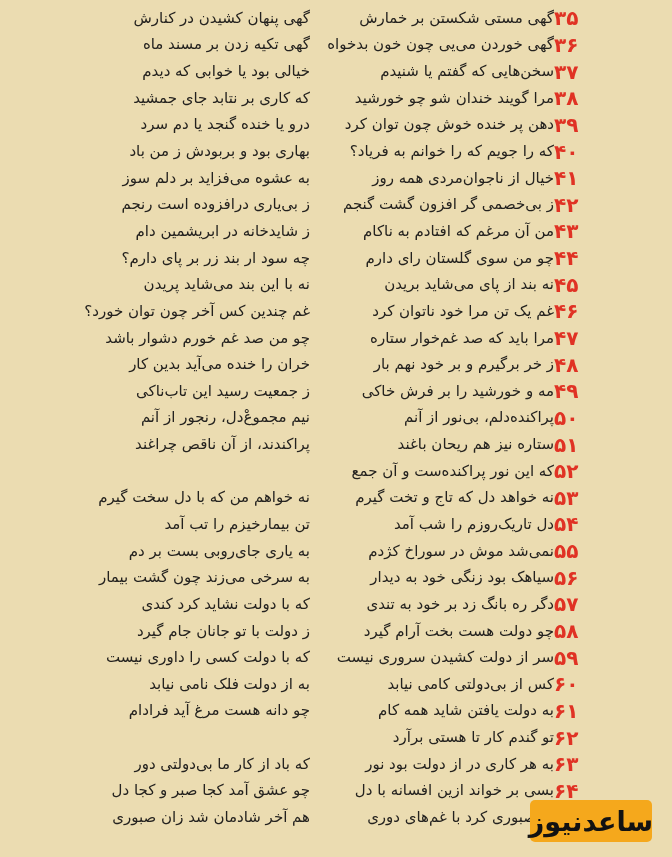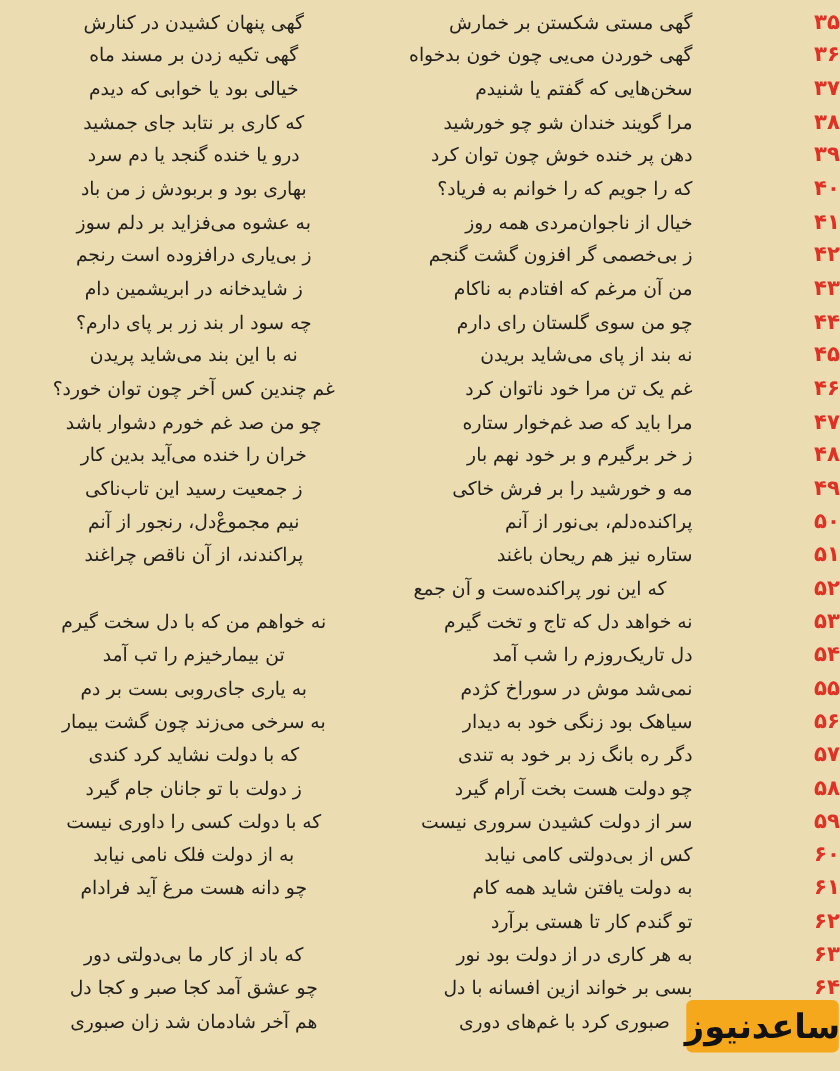--- a/index.html
+++ b/index.html
@@ -35,37 +35,37 @@
   }
   .cell{
     font-size:15px;
     line-height:1;
     color:var(--text-color);
     white-space:nowrap;
   }
   .num{
     color:var(--number-color);
     font-weight:600;
-    text-align:right;
-    font-size:17px;
+    text-align:left;
+    font-size:20px;
   }
   .first{
     text-align:start;
   }
   .second{
-    text-align:center;
+    text-align:right;
   }
   .row:last-child .first{
     padding-right:18px;
     text-align:right;
   }
   .watermark-badge{
     position:absolute;
     top:800px;
-    right:1px;
+    right:20px;
     width:122px;
     height:42px;
     background:var(--badge-bg);
     color:var(--badge-text);
     border-radius:5px;
     display:flex;
     align-items:center;
     justify-content:center;
     font-size:27px;
     font-weight:bold;

